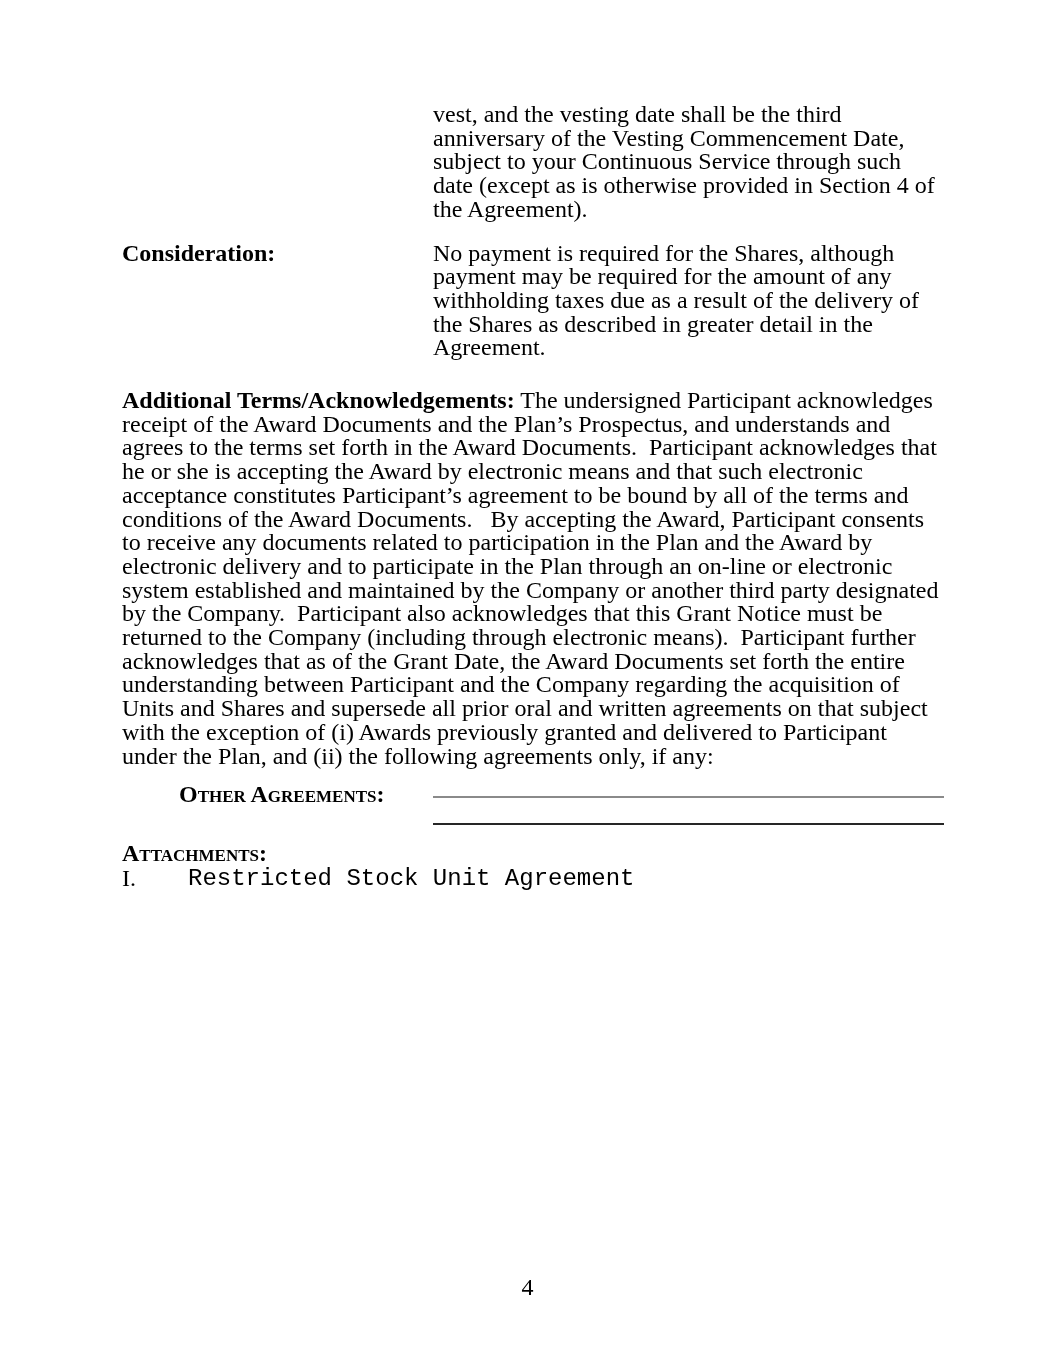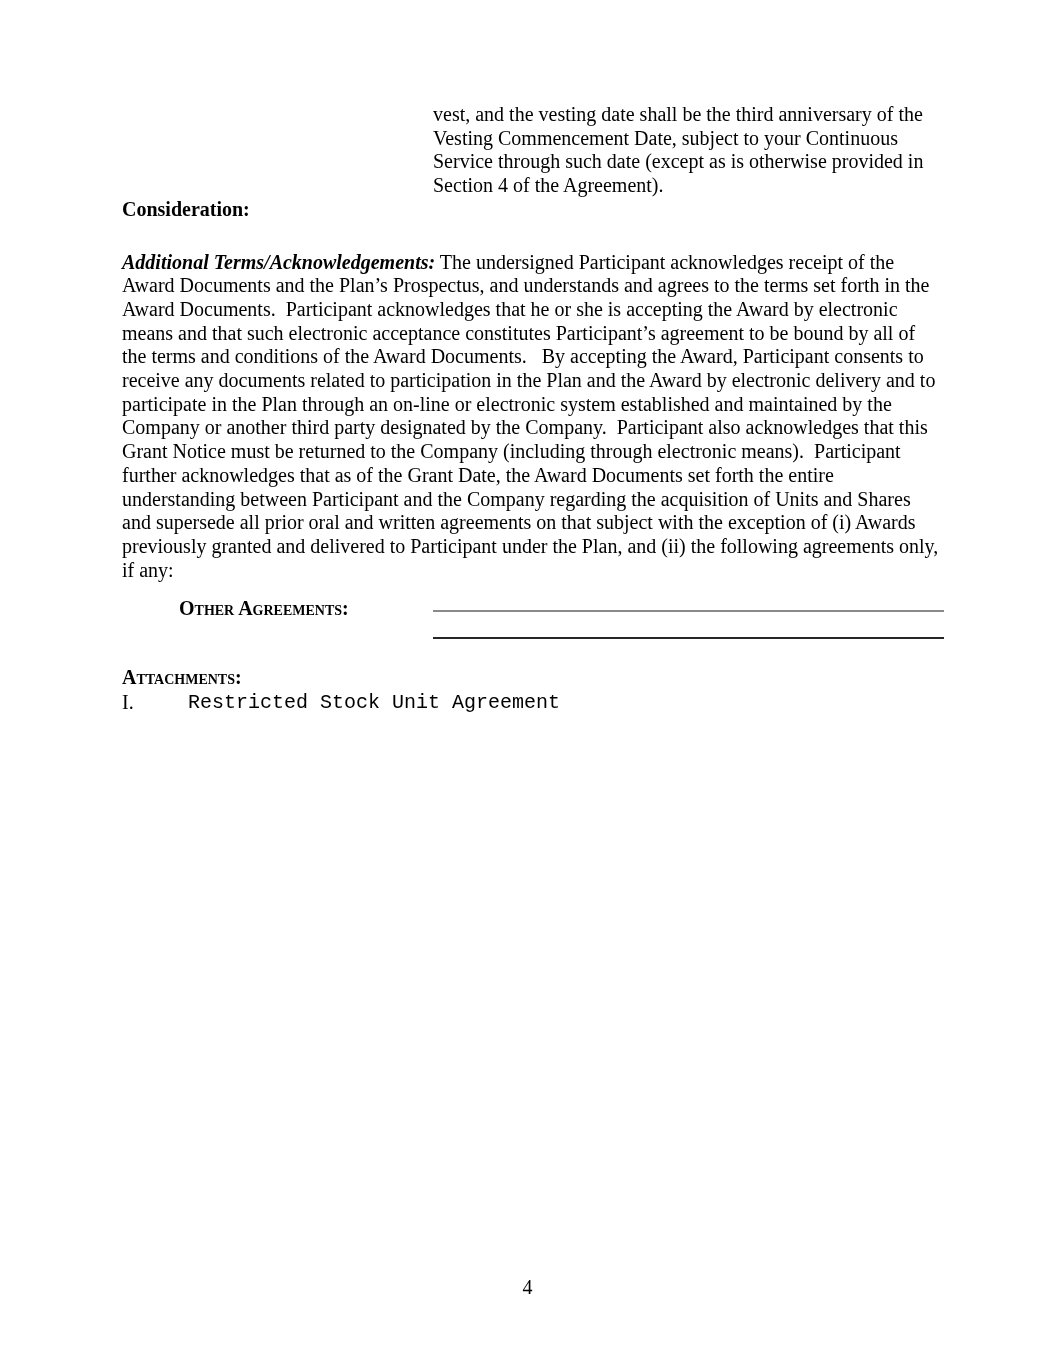--- a/index.html
+++ b/index.html
@@ -7,34 +7,34 @@
     padding: 0;
     background: #ffffff;
   }
   .page {
     position: relative;
     width: 1055px;
     height: 1365px;
     background: #ffffff;
     color: #000000;
     font-family: "Liberation Serif", serif;
-    font-size: 20px;
+    font-size: 24px;
     line-height: 23.7px;
     overflow: hidden;
   }
   .content {
     position: absolute;
     left: 122px;
     top: 103px;
     width: 822px;
   }
   p { margin: 0; white-space: pre-wrap; }
-  .bold { font-weight: bold; font-style: italic; }
+  .bold { font-weight: bold; }
   .row { display: flex; }
-  .row-consideration { }
+  .row-consideration { margin-top: 20px; }
   .label-col {
     flex: none;
     width: 311px;
     font-weight: bold;
   }
   .text-col { flex: 1; min-width: 0; }
   .para-additional { margin-top: 29px; white-space: pre-wrap; }
   .oa-row { display: flex; margin-top: 15px; }
   .oa-label {
     flex: none;
@@ -46,21 +46,21 @@
   }
   .oa-lines { flex: 1; min-width: 0; }
   .oa-line1 {
     height: 13px;
     border-bottom: 2px solid #8a8a8a;
   }
   .oa-line2 {
     height: 25px;
     border-bottom: 2px solid #262626;
   }
-  .attachments { margin-top: 27px; }
+  .attachments { margin-top: 17px; }
   .att-label {
     font-weight: bold;
     font-variant: small-caps;
   }
   .att-item { display: flex; margin-top: 1px; }
   .att-numeral { flex: none; width: 66px; }
   .att-text { flex: 1; min-width: 0; font-family: Liberation Mono, monospace; }
   .page-number {
     position: absolute;
     left: 0;
@@ -79,20 +79,23 @@
       <div class="row">
         <div class="label-col"></div>
         <div class="text-col">
           <p>vest, and the vesting date shall be the third anniversary of the Vesting Commencement Date, subject to your Continuous Service through such date (except as is otherwise provided in Section 4 of the Agreement).</p>
         </div>
       </div>
       <div class="row row-consideration">
         <div class="label-col">
           <span>Consideration:</span>
         </div>
+        <div class="text-col">
+          <p>No payment is required for the Shares, although payment may be required for the amount of any withholding taxes due as a result of the delivery of the Shares as described in greater detail in the Agreement.</p>
+        </div>
       </div>
     </section>
 
     <p class="para-additional"><span class="bold">Additional Terms/Acknowledgements:</span><span> The undersigned Participant acknowledges receipt of the Award Documents and the Plan’s Prospectus, and understands and agrees to the terms set forth in the Award Documents.  Participant acknowledges that he or she is accepting the Award by electronic means and that such electronic acceptance constitutes Participant’s agreement to be bound by all of the terms and conditions of the Award Documents.   By accepting the Award, Participant consents to receive any documents related to participation in the Plan and the Award by electronic delivery and to participate in the Plan through an on-line or electronic system established and maintained by the Company or another third party designated by the Company.  Participant also acknowledges that this Grant Notice must be returned to the Company (including through electronic means).  Participant further acknowledges that as of the Grant Date, the Award Documents set forth the entire understanding between Participant and the Company regarding the acquisition of Units and Shares and supersede all prior oral and written agreements on that subject with the exception of (i) Awards previously granted and delivered to Participant under the Plan, and (ii) the following agreements only, if any:</span></p>
 
     <div class="oa-row">
       <div class="oa-label">Other Agreements:</div>
       <div class="oa-lines">
         <div class="oa-line1"></div>
         <div class="oa-line2"></div>

